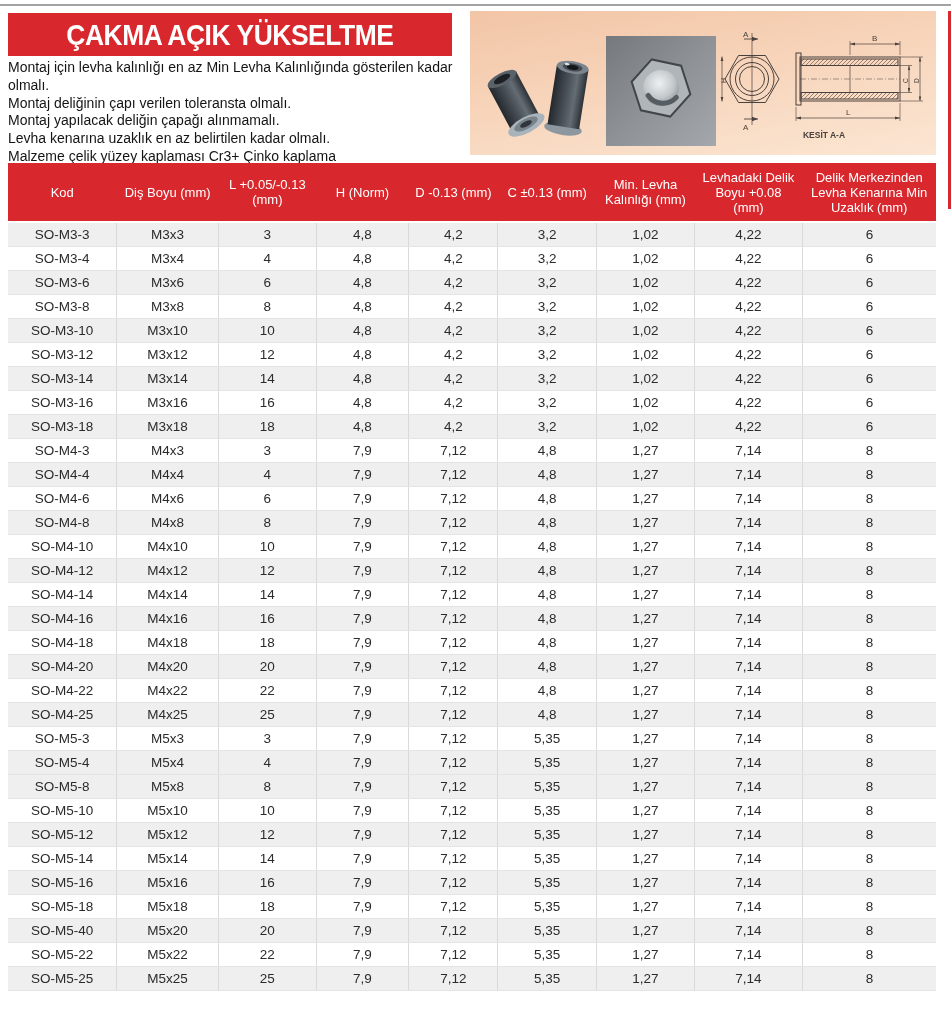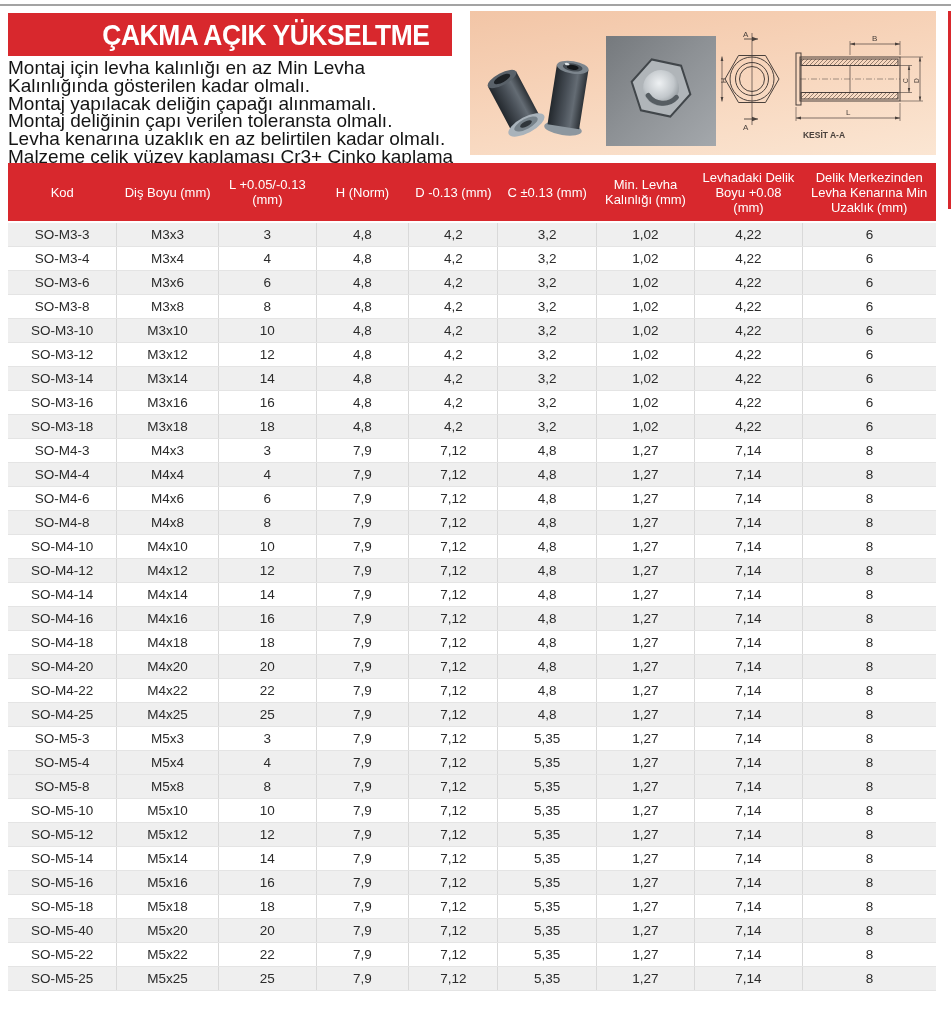--- a/index.html
+++ b/index.html
@@ -2,26 +2,26 @@
 <html><head>
 <meta charset="utf-8">
 <style>
   html,body{margin:0;padding:0;background:#fff;}
   body{font-family:"Liberation Sans", sans-serif; -webkit-font-smoothing:antialiased;}
   .page{position:relative;width:951px;height:1024px;background:#fff;overflow:hidden;}
 
   .top-rule{position:absolute;left:0;top:4px;width:951px;height:2px;background:#a3a3a3;}
 
   .banner{position:absolute;left:8px;top:13px;width:444px;height:43px;background:#d8282d;
-          display:flex;align-items:center;justify-content:flex-end;}
+          display:flex;align-items:center;justify-content:center;}
   .banner .title{color:#fff;font-weight:bold;font-size:30px;letter-spacing:-0.5px;
                  transform:scaleX(0.88);transform-origin:center;white-space:nowrap;}
 
   .notes{position:absolute;left:8px;top:59px;width:462px;color:#141414;
-         font-size:19px;line-height:17.8px;}
+         font-size:14px;line-height:17.8px;}
 
   .panel{position:absolute;left:470px;top:11px;width:466px;height:144px;
          background:linear-gradient(170deg,#f2c5a6 0%,#f7d4ba 45%,#fbe6d3 100%);}
   .panel svg{position:absolute;}
   .svg-photo-standoffs{left:10px;top:26px;}
   .svg-photo-hexhole{left:136px;top:25px;}
   .svg-drawing{left:250px;top:12px;}
 
   .edge-stripe{position:absolute;left:948px;top:11px;width:3px;height:198px;background:#d8282d;}
 
@@ -43,22 +43,22 @@
 <div class="page">
 
   <div class="top-rule"></div>
 
   <div class="banner">
     <span class="title">ÇAKMA AÇIK YÜKSELTME</span>
   </div>
 
   <div class="notes">
       <div>Montaj için levha kalınlığı en az Min Levha Kalınlığında gösterilen kadar olmalı.</div>
+      <div>Montaj deliğinin çapı verilen toleransta olmalı.</div>
       <div>Montaj yapılacak deliğin çapağı alınmamalı.</div>
-      <div>Montaj deliğinin çapı verilen toleransta olmalı.</div>
       <div>Levha kenarına uzaklık en az belirtilen kadar olmalı.</div>
       <div>Malzeme çelik yüzey kaplaması Cr3+ Çinko kaplama</div>
     </div>
 
   <div class="panel">
 
     <svg class="svg-photo-standoffs" width="124" height="112" viewBox="0 0 124 112">
       <defs>
         <linearGradient id="bodyGrad" x1="0" y1="0" x2="1" y2="0">
           <stop offset="0" stop-color="#23282d"></stop>

